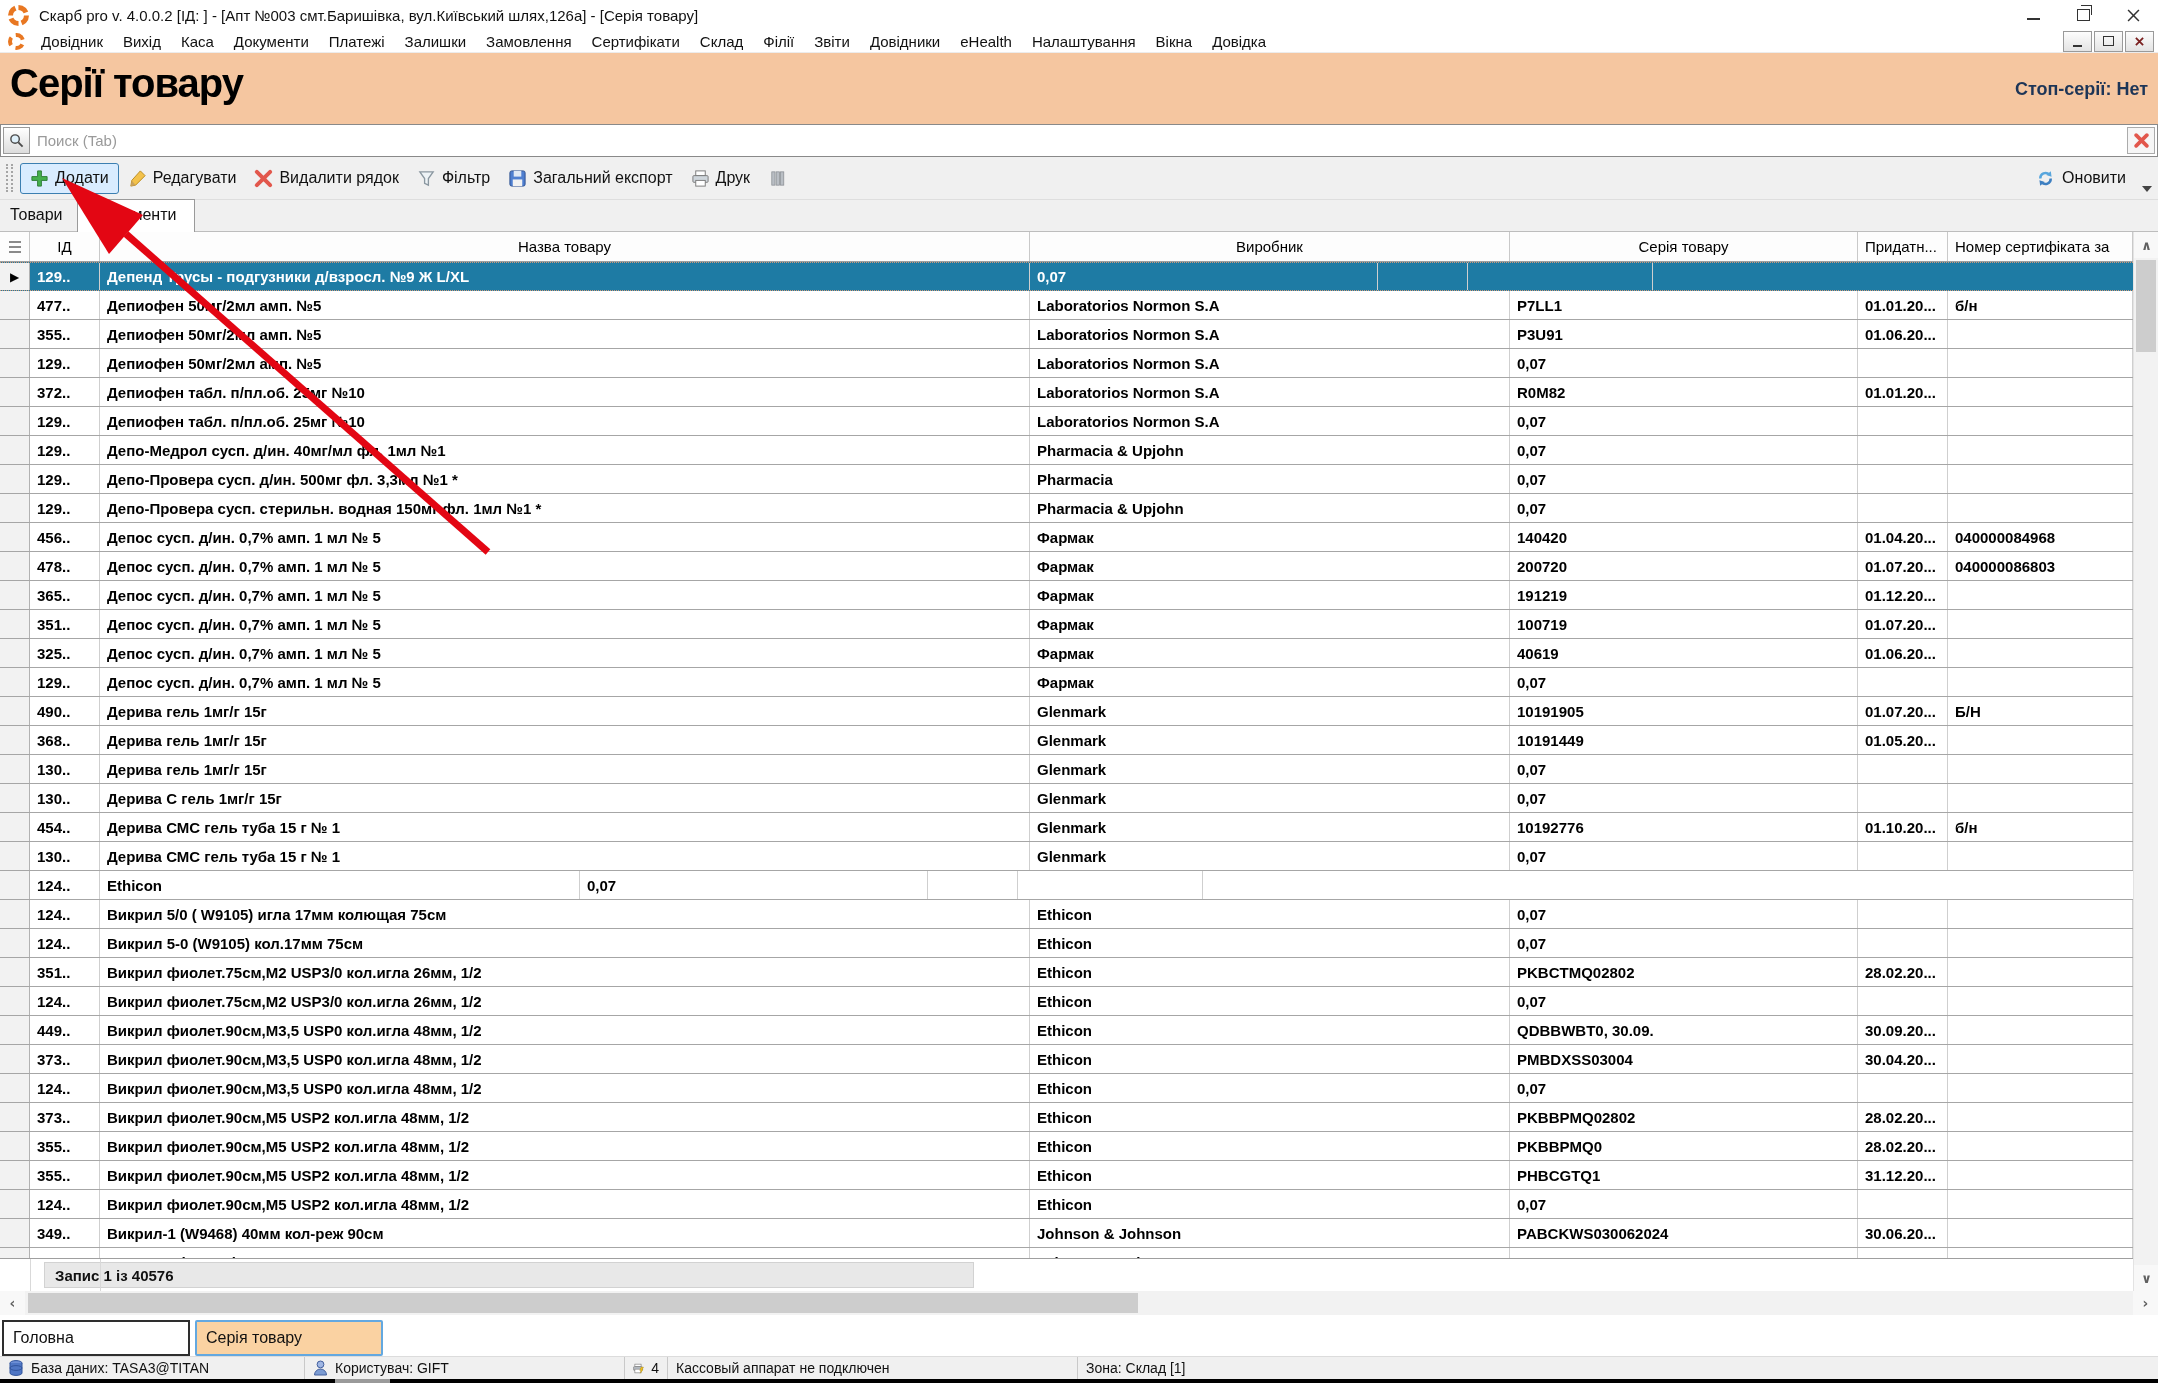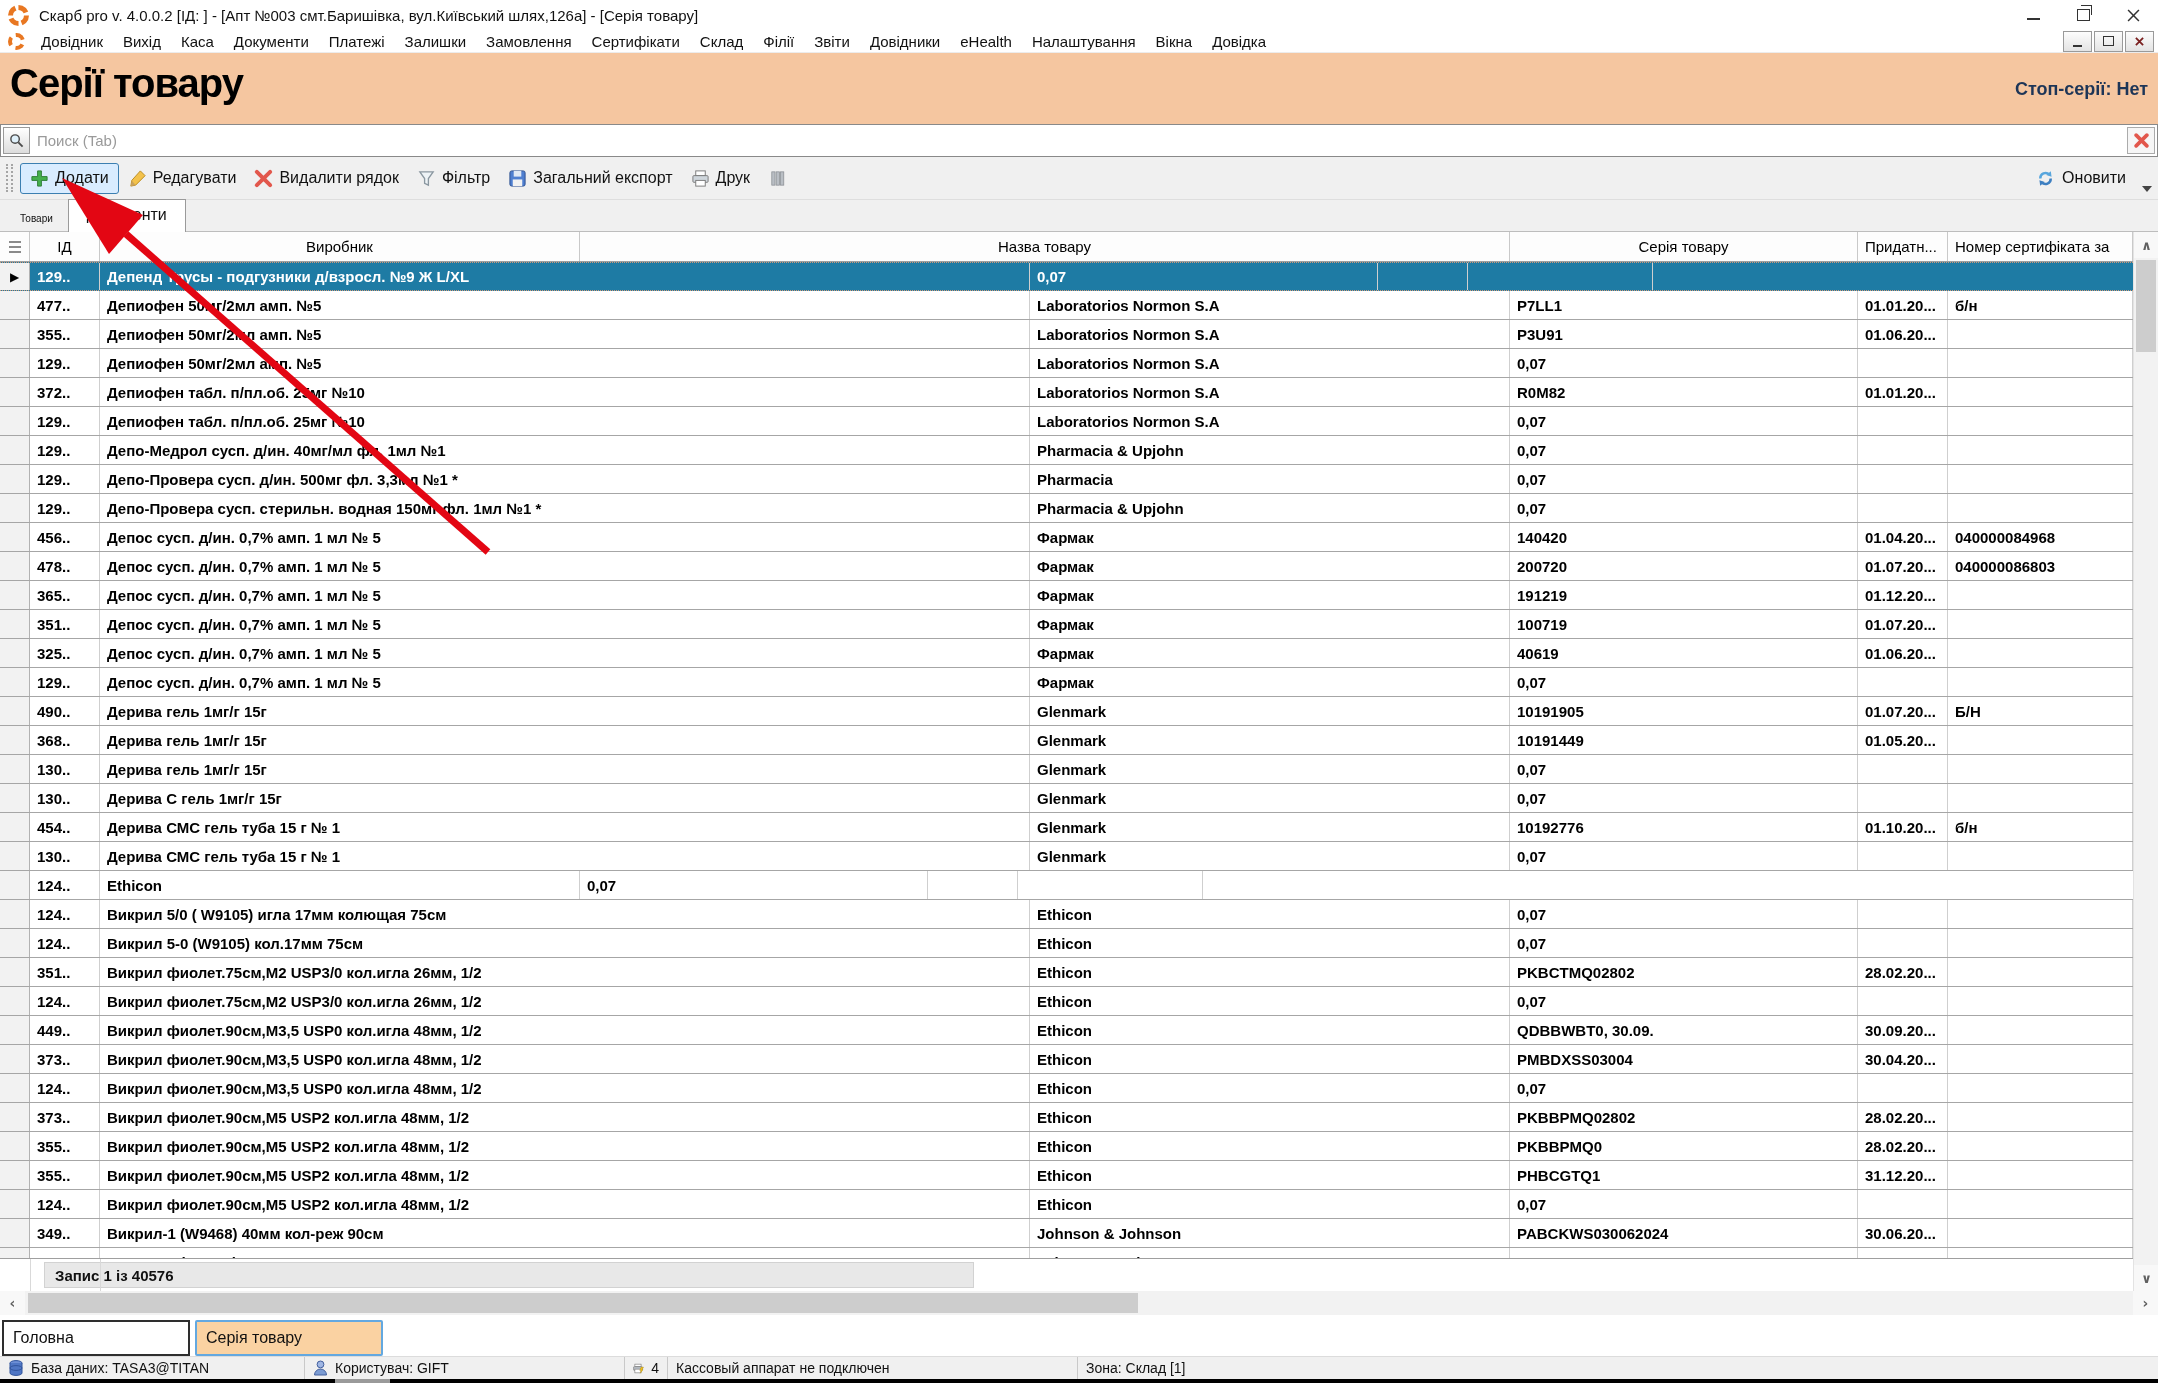--- a/index.html
+++ b/index.html
@@ -42,21 +42,21 @@
   .toolbar{top:157px;left:0;width:2158px;height:43px;background:#f0f0f0;display:flex;align-items:center;padding-left:6px;box-sizing:border-box;border-bottom:1px solid #dedede}
   .grip{width:3px;height:28px;border-left:2px dotted #a5a5a5;border-right:2px dotted #a5a5a5;margin-right:7px}
   .tbtn{display:flex;align-items:center;gap:6px;padding:5px 9px;font-size:16px;white-space:nowrap}
   .tbtn.add{background:#d9ecff;border:1px solid #3c7fb1;border-radius:3px}
   .icon16{width:19px;height:19px;flex:0 0 auto}
   .refresh-area{margin-left:auto;display:flex;align-items:center;gap:7px;padding-right:16px;font-size:16px}
   .caret-down{width:0;height:0;border-left:5px solid transparent;border-right:5px solid transparent;border-top:6px solid #444;margin-top:22px;margin-right:6px}
 
   
   .tabstrip{top:200px;left:0;width:2158px;height:32px;background:#f0f0f0;display:flex;align-items:flex-end;border-bottom:1px solid #bdbdbd;box-sizing:border-box}
-  .tab-flat{font-size:10px;padding:5px 15px 7px 20px;color:#111}
+  .tab-flat{font-size:16px;padding:5px 15px 7px 10px;color:#111}
   .tab-raised{font-size:16px;padding:6px 18px 8px 18px;background:#fff;border:1px solid #9a9a9a;border-bottom:none;margin-bottom:-1px;color:#111}
 
   
   .ghead{top:232px;left:0;width:2133px;height:30px;display:flex;background:#fdfdfd;border-bottom:1px solid #9f9f9f;box-sizing:border-box}
   .hcell{box-sizing:border-box;border-right:1px solid #c9c9c9;font-size:15px;display:flex;align-items:center;justify-content:center;white-space:nowrap;overflow:hidden;color:#000}
   .hcell.hleft{justify-content:flex-start;padding-left:7px}
   .c-marker{width:30px}.c-id{width:70px}.c-name{width:930px}.c-mfr{width:480px}.c-series{width:348px}.c-valid{width:90px}.c-cert{width:185px}
   .mini-grid{width:12px;height:12px;display:flex;flex-direction:column;justify-content:space-between}
   .mini-grid i{display:block;height:2px;background:#8a8a8a}
 
@@ -240,22 +240,22 @@
 
 <div class="abs ghead">
   <div class="hcell c-marker">
     <div class="mini-grid">
         <i></i>
         <i></i>
         <i></i>
       </div>
   </div>
   <div class="hcell c-id">ІД</div>
+  <div class="hcell c-name">Назва товару</div>
   <div class="hcell c-mfr">Виробник</div>
-  <div class="hcell c-name">Назва товару</div>
   <div class="hcell c-series">Серія товару</div>
   <div class="hcell c-valid hleft">Придатн...</div>
   <div class="hcell c-cert hleft">Номер сертифіката за</div>
 </div>
 
 <div class="abs grid-rows">
     <div class="grow sel">
       <div class="cell c-marker">▶</div>
       <div class="cell c-id">129..</div>
       <div class="cell c-name">Депенд Трусы - подгузники д/взросл. №9 Ж L/XL</div>

